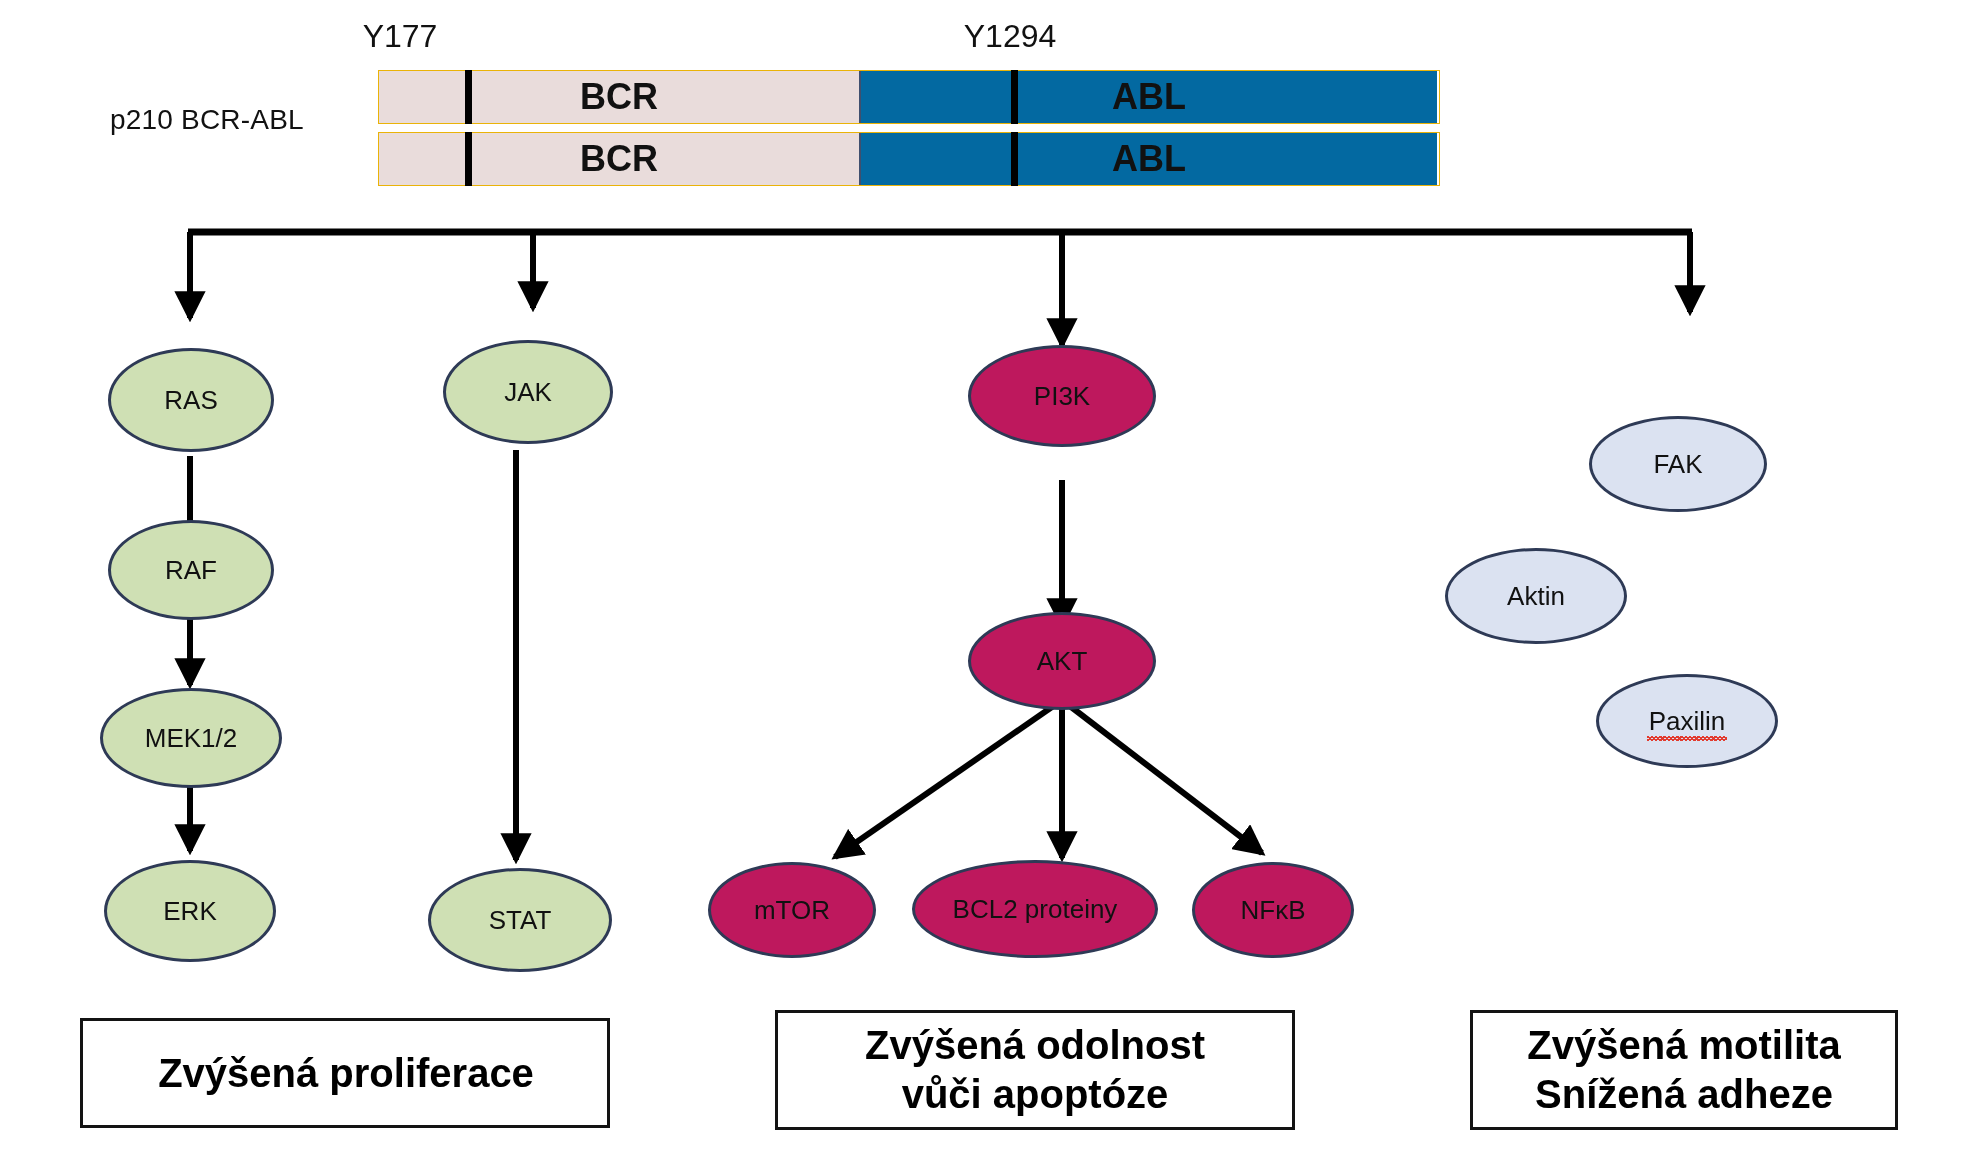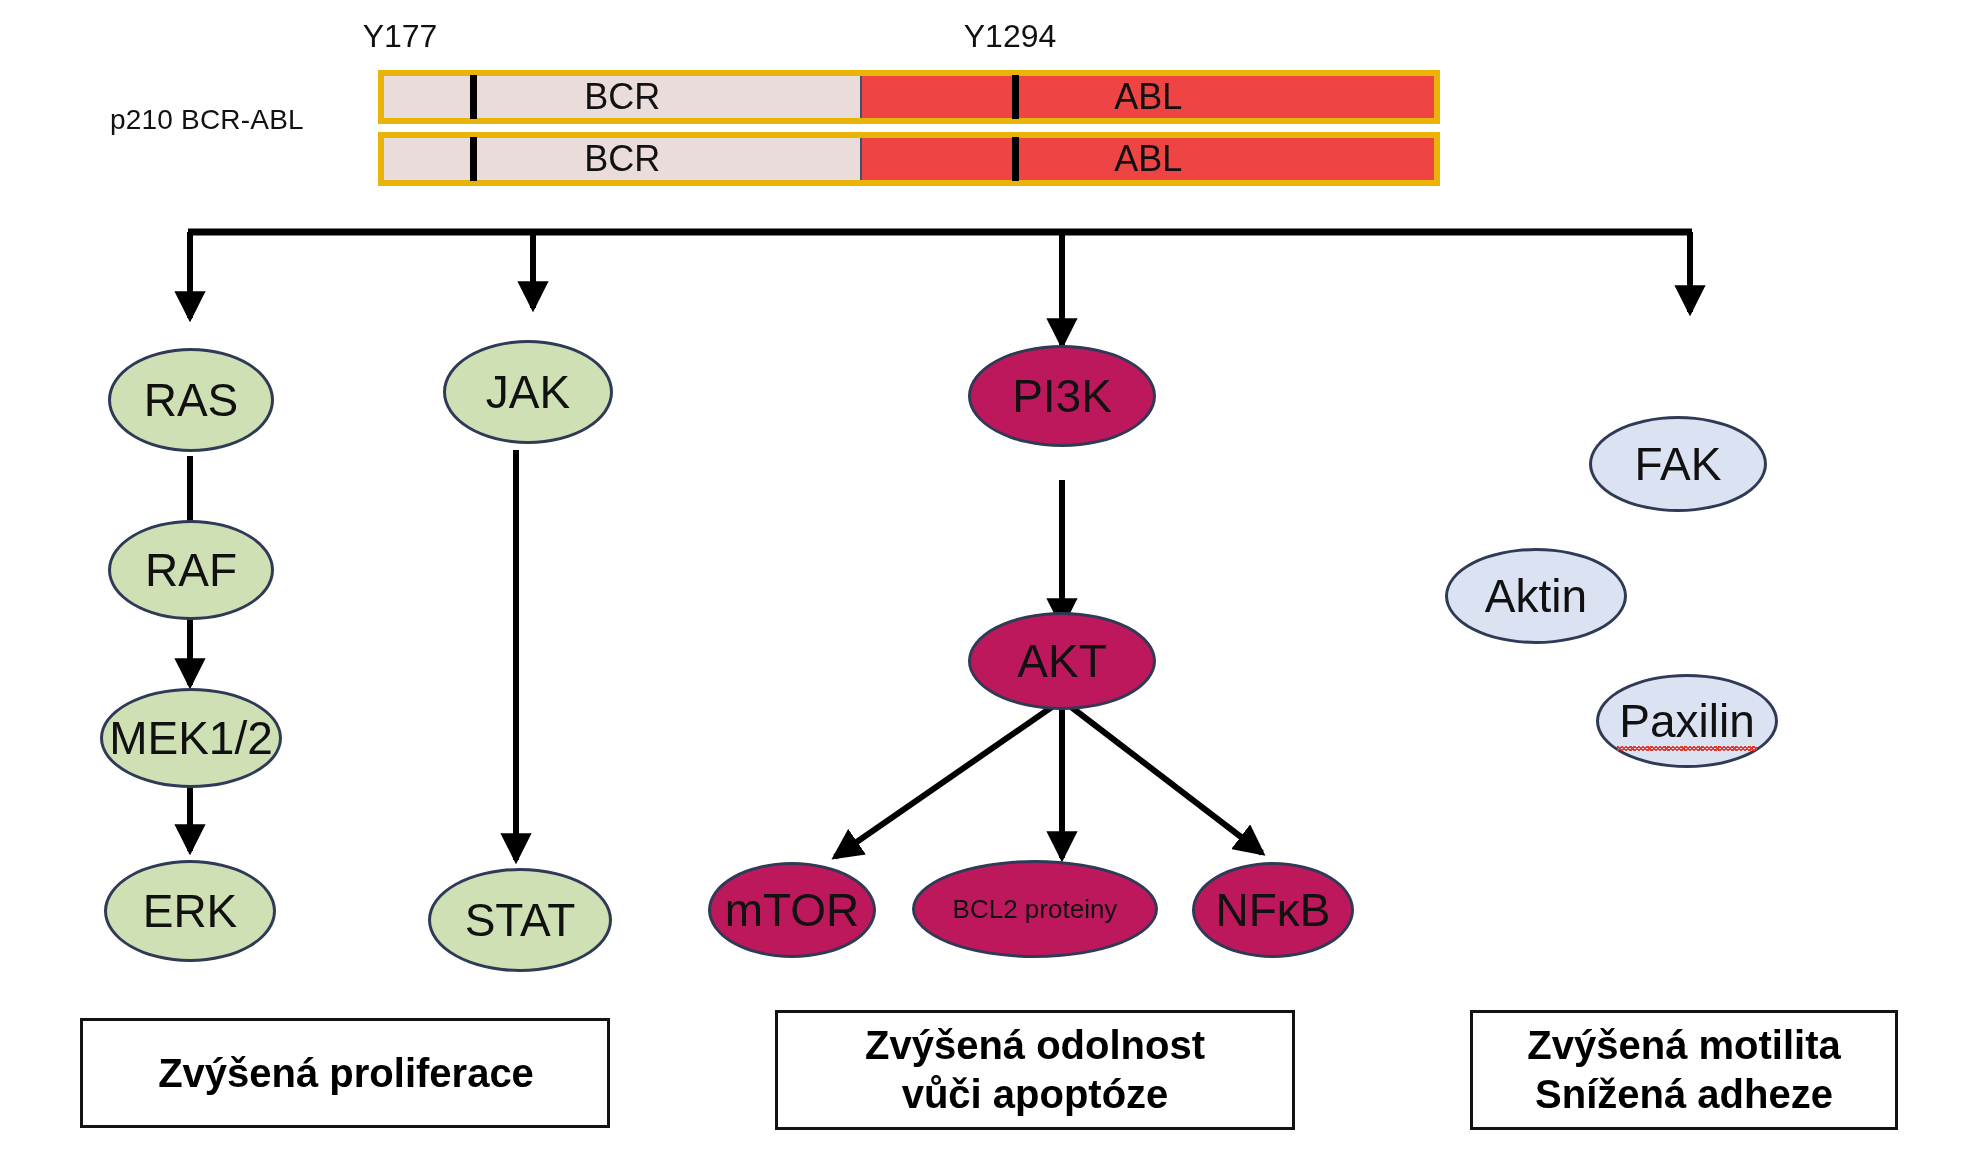--- a/index.html
+++ b/index.html
@@ -31,34 +31,35 @@
   .site-label {
     position: absolute;
     font-size: 32px;
     color: #111111;
     white-space: nowrap;
     text-align: center;
   }
   .bar {
     position: absolute;
     box-sizing: border-box;
-    border: 6px solid #eab308;
-    display: flex;
+    border: 1px solid #eab308;
+    display: flex;
+    font-weight: bold;
   }
   .seg {
     position: relative;
     box-sizing: border-box;
     display: flex;
     align-items: center;
     justify-content: center;
     font-size: 36px;
     color: #111111;
   }
   .seg-bcr { background: #e9dcdb; border-right: 2px solid #3f4f6e; }
-  .seg-abl { background: #ef4444; }
+  .seg-abl { background: #0369a1; }
   .seg .seg-text { position: relative; left: 0; }
   .tick {
     position: absolute;
     top: -1px;
     bottom: -1px;
     width: 7px;
     background: #000000;
   }
 
   
@@ -72,21 +73,21 @@
 
   
   .node {
     position: absolute;
     box-sizing: border-box;
     display: flex;
     align-items: center;
     justify-content: center;
     border: 3px solid #2e3a56;
     border-radius: 50%;
-    font-size: 46px;
+    font-size: 26px;
     color: #111111;
     text-align: center;
     line-height: 1;
     white-space: nowrap;
   }
   .node.green  { background: #cfe0b4; }
   .node.cream  { background: #be185d; }
   .node.blue   { background: #dbe2f1; }
 
   .misspelled {

